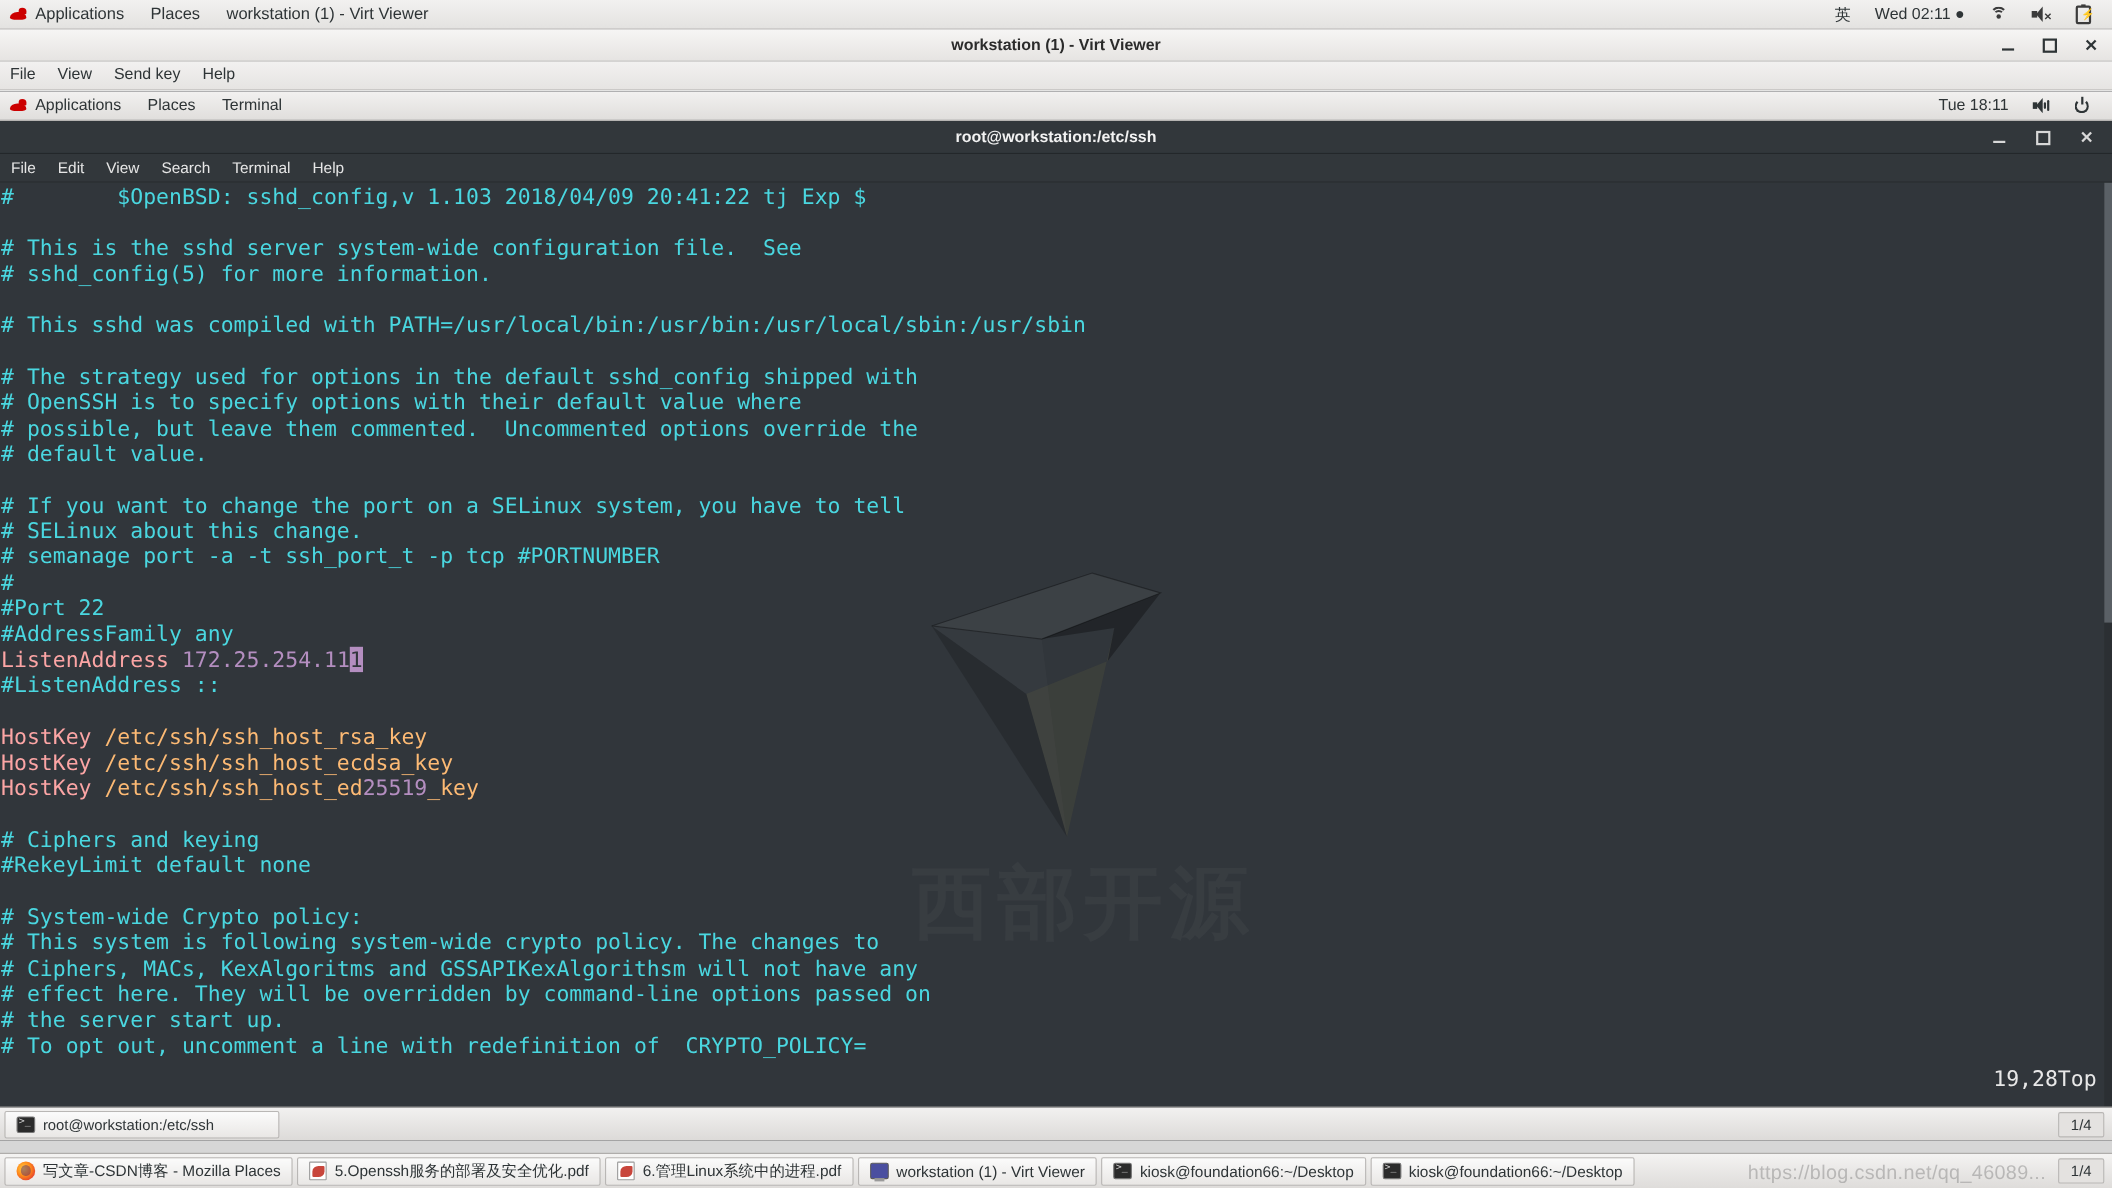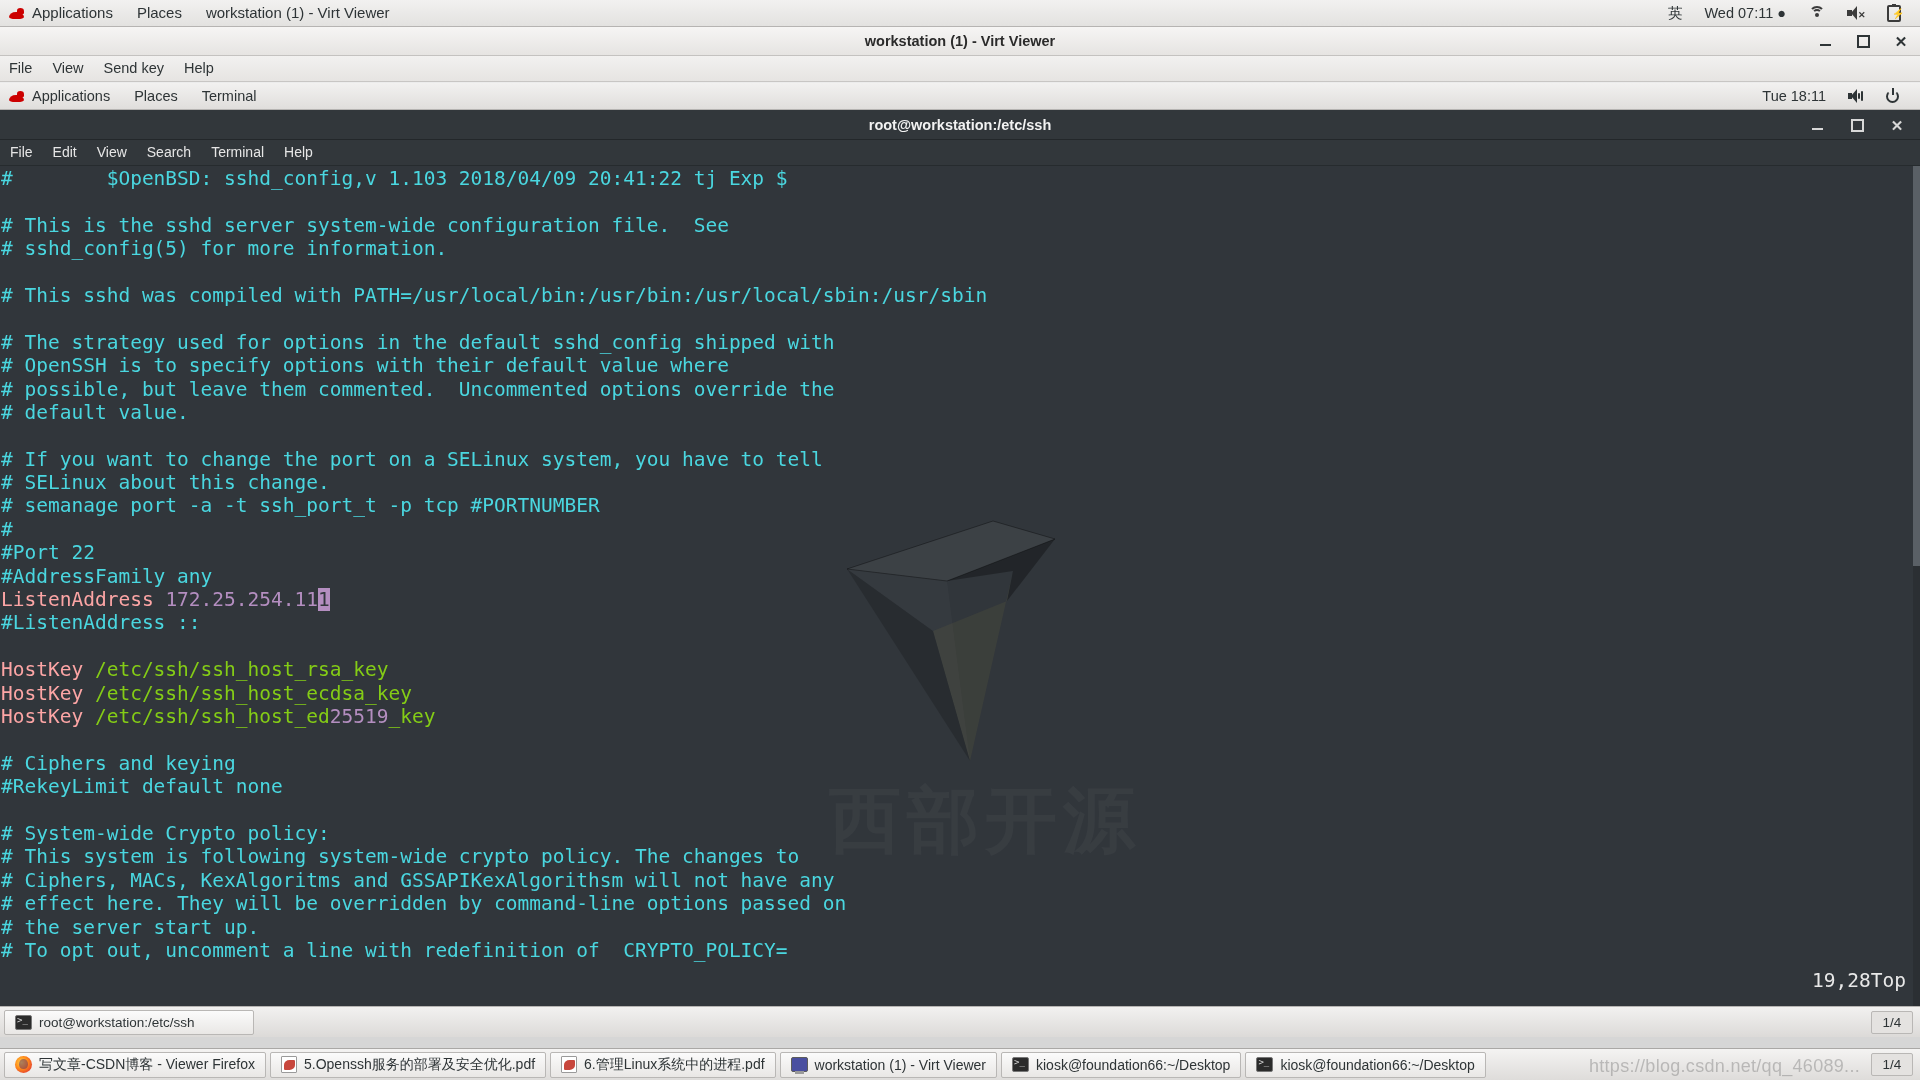--- a/index.html
+++ b/index.html
@@ -184,21 +184,21 @@
   .term-text {
     position: absolute; left: 0; top: 0; width: 1920px;
     font-family: "DejaVu Sans Mono", monospace;
     font-size: 19.5px; line-height: 23.4px;
     white-space: pre;
     padding: 1px 0 0 0;
   }
   .term-text .ln { height: 23.4px; padding-left: 1px; }
   .c-comment { color: #4ad7e0; }
   .c-key     { color: #fca5a5; }
-  .c-path    { color: #84cc16; }
+  .c-path    { color: #fdba74; }
   .c-num     { color: #b48ec0; }
   .c-cursor  { background: #b48ec0; color: #31363b; }
 
   .term-status {
     position: absolute; right: 14px; bottom: 14px;
     font-family: "DejaVu Sans Mono", monospace;
     font-size: 19.5px; color: #e8e8e8; display: flex; 
   }
   .term-scrollbar {
     position: absolute; right: 0; top: 0; width: 7px; height: 100%;
@@ -286,21 +286,21 @@
 
   <div class="host-topbar">
     <div class="menu-item">
       <span class="redhat-glyph"></span><span>Applications</span>
     </div>
     <div class="menu-item">Places</div>
     <div class="menu-item">workstation (1) - Virt Viewer</div>
     <div class="spacer"></div>
     <div class="host-tray">
       <div class="tray-cell">英</div>
-      <div class="tray-cell">Wed 07:11 ●</div>
+      <div class="tray-cell">Wed 02:11 ●</div>
       <div class="tray-cell">
         <span class="ico ico-wifi">
             <i></i>
             <i></i>
             <i></i>
           </span>
       </div>
       <div class="tray-cell">
         <span class="ico ico-spk">
             <span class="body"></span>
@@ -428,21 +428,21 @@
         <div class="tb-spacer"></div>
         <div class="tb-pager">1/4</div>
       </div>
 
     </div>
   </div>
 
   <div class="host-taskbar">
     <div class="tb-item">
       <span class="ic-ff"></span>
-      <span>写文章-CSDN博客 - Viewer Firefox</span>
+      <span>写文章-CSDN博客 - Mozilla Places</span>
     </div>
     <div class="tb-item">
       <span class="ic-pdf"></span>
       <span>5.Openssh服务的部署及安全优化.pdf</span>
     </div>
     <div class="tb-item">
       <span class="ic-pdf"></span>
       <span>6.管理Linux系统中的进程.pdf</span>
     </div>
     <div class="tb-item">

